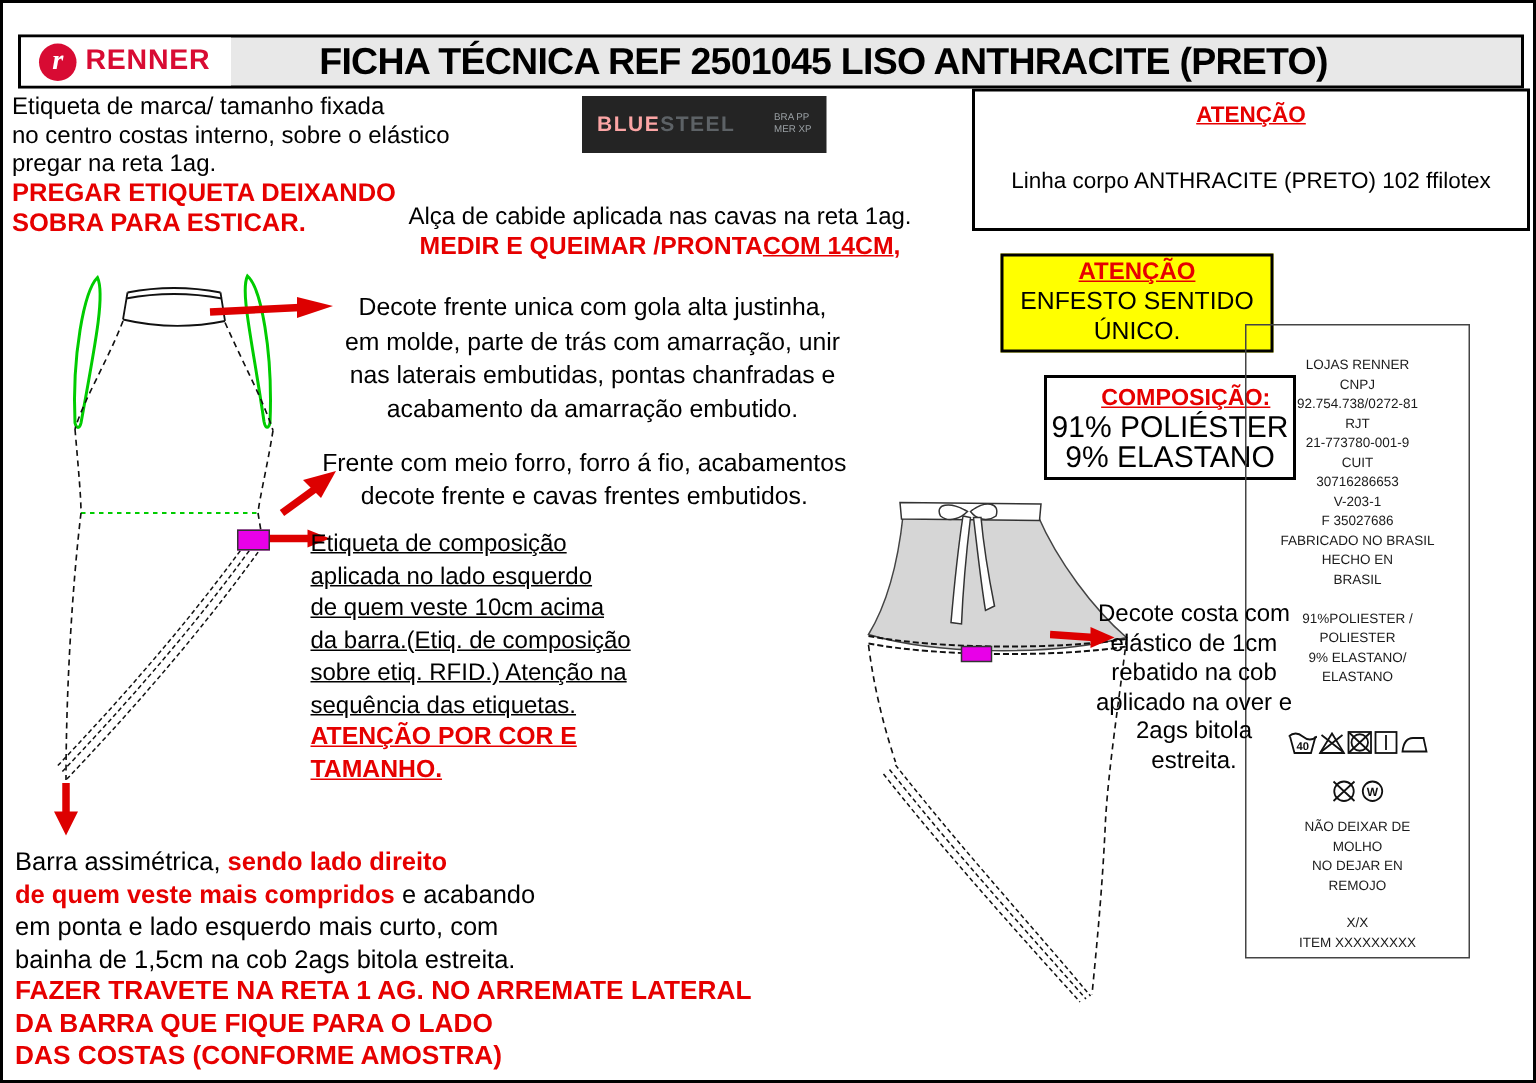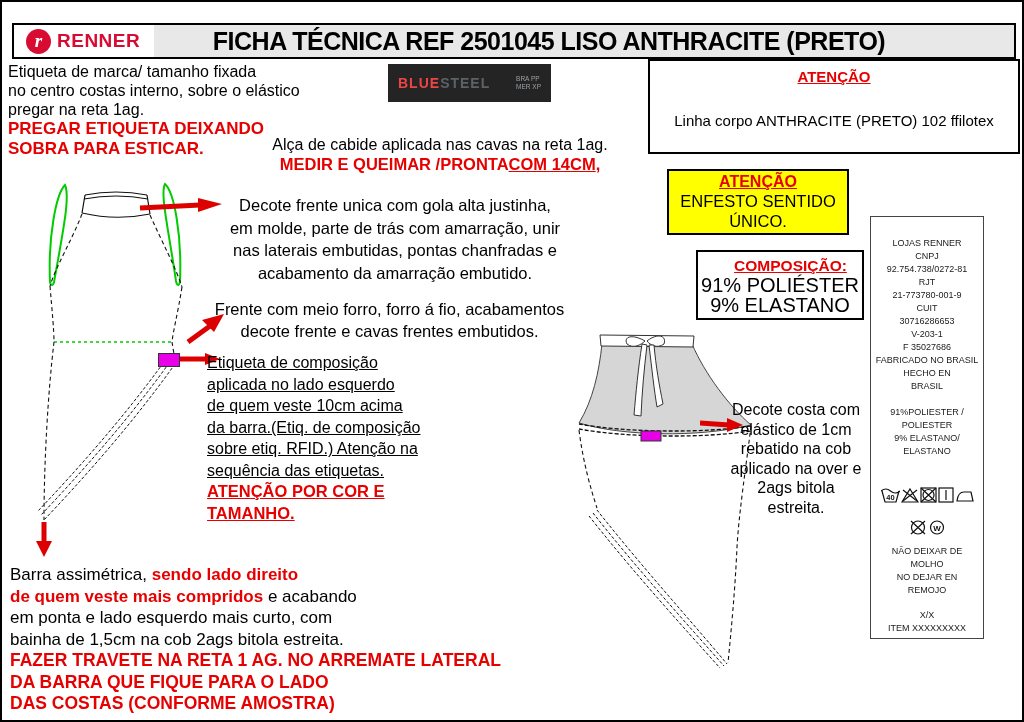--- a/index.html
+++ b/index.html
@@ -17,36 +17,36 @@
   #title{flex:1;text-align:center;font-weight:bold;font-size:25px;padding-right:70px;letter-spacing:-.5px;}
   
   .blk{font-size:16px;line-height:19px;}
   .red{color:#e60000;}
   .b{font-weight:bold;}
   .u{text-decoration:underline;}
   .ctr{text-align:center;}
   
   #bluesteel{left:386px;top:62px;width:163px;height:38px;background:#242424;display:flex;
              align-items:center;justify-content:space-between;padding:0 10px;box-sizing:border-box;}
-  #bluesteel .blue{color:#ef4444;font-weight:bold;font-size:14px;letter-spacing:1px;}
+  #bluesteel .blue{color:#fca5a5;font-weight:bold;font-size:14px;letter-spacing:1px;}
   #bluesteel .steel{color:#5d6266;font-weight:bold;font-size:14px;letter-spacing:1px;}
   #bluesteel .sz{color:#9aa0a4;font-size:6.5px;line-height:8px;text-align:left;}
   
   .box{border:2px solid #000;background:#fff;box-sizing:border-box;}
   #attn-box{left:646px;top:57px;width:372px;height:95px;padding-top:7px;}
   #attn-box .t{font-size:15px;}
   #attn-box .bd{font-size:15px;margin-top:27px;}
   #yellow-box{left:665px;top:167px;width:182px;height:66px;background:#ffff00;padding-top:2px;}
   #yellow-box .t{font-size:16px;}
   #yellow-box .l{font-size:16.5px;line-height:20px;}
   #comp-box{left:694px;top:248px;width:168px;height:70px;padding-top:5px;}
   #comp-box .t{font-size:15.5px;padding-left:21px;}
   #comp-box .l{font-size:20px;line-height:20px;}
   
-  #care{left:868px;top:214px;width:114px;height:423px;border:1px solid #444;box-sizing:border-box;
+  #care{left:828px;top:214px;width:150px;height:423px;border:1px solid #444;box-sizing:border-box;
         font-size:9px;line-height:13px;text-align:center;padding-top:20px;color:#1a1a1a;}
   #care .gap{height:13px;}
   #care .sym-row{display:flex;justify-content:center;gap:1px;margin-top:16px;}
   #care svg{display:block;}
   
   #tl-note{left:6px;top:60px;width:380px;}
   #tl-note .r{font-size:17px;line-height:19.5px;}
   #hanger-note{left:262px;top:133px;width:352px;}
   #hanger-note .l2{font-size:16.5px;margin-top:1px;text-align:center;}
   #decote-note{left:192px;top:192px;width:402px;font-size:16.5px;line-height:22.5px;}

